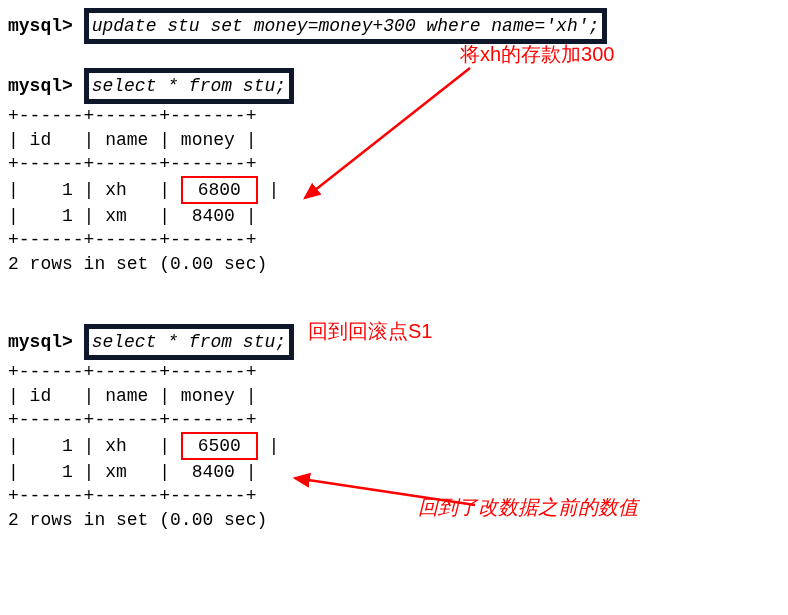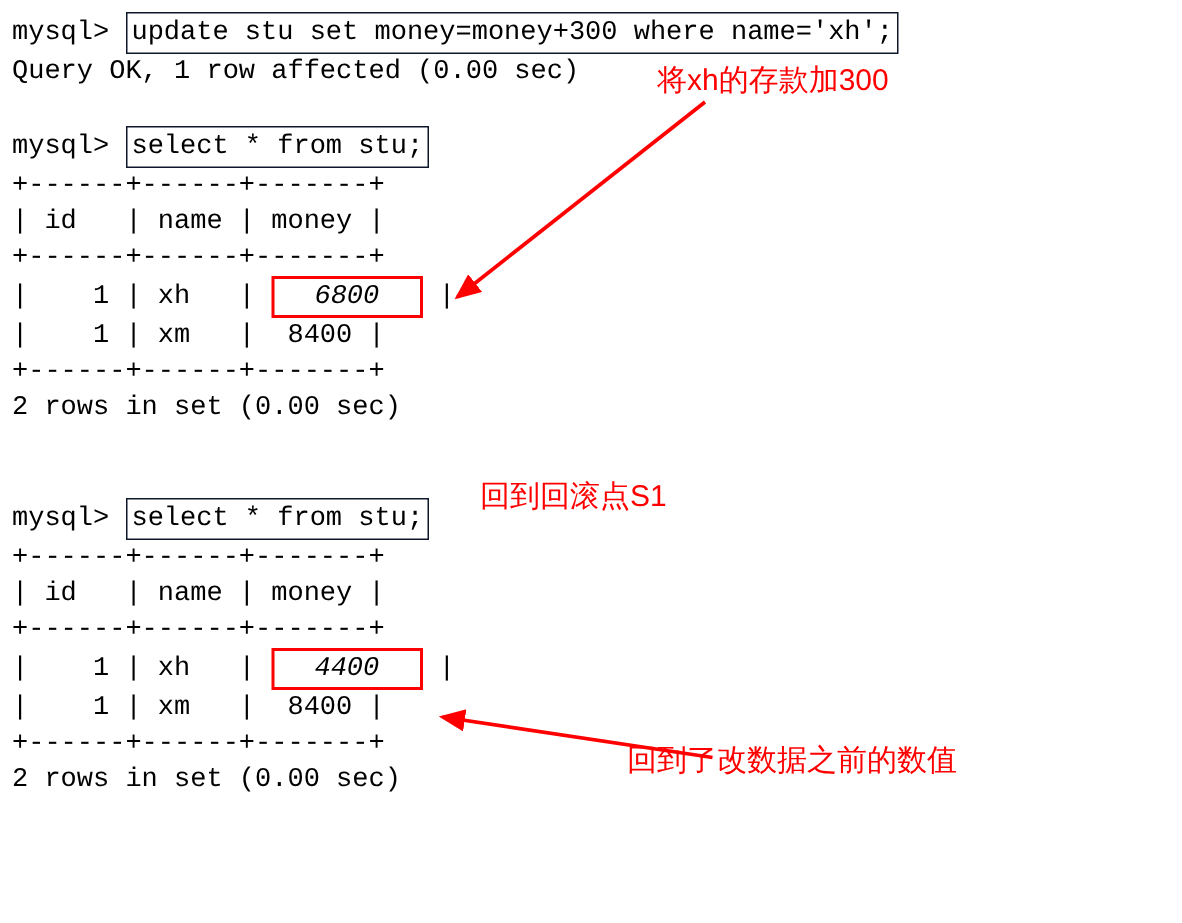--- a/index.html
+++ b/index.html
@@ -15,79 +15,79 @@
     height: 615px;
     box-sizing: border-box;
     overflow: hidden;
   }
   .line {
     white-space: pre;
     position: relative;
   }
   .prompt {
     display: inline;
+    font-weight: bold;
   }
   .redbox {
-    border: 1px solid #0f172a;
+    border: 5px solid #0f172a;
     padding: 1px 3px;
     display: inline-block;
     box-sizing: border-box;
+    font-style: italic;
   }
   .redbox-tight {
     border: 2px solid #ff0000;
-    padding: 0px 16px;
+    padding: 0px 4px;
     display: inline-block;
     box-sizing: border-box;
-    font-style: italic;
   }
   .annotation {
     position: absolute;
     color: #ff0000;
     font-family: "Microsoft YaHei", "SimHei", sans-serif;
     font-size: 20px;
     white-space: nowrap;
     line-height: 24px;
   }
   svg.arrow {
     position: absolute;
     pointer-events: none;
   }
 </style>
 </head>
 <body>
 
 <div>
 
 <div class="line"><span class="prompt">mysql&gt;</span> <span class="redbox">update stu set money=money+300 where name='xh';</span></div>
-<div class="line">Query OK, 1 row affected (0.00 sec)</div>
 <div class="line">&nbsp;</div>
 <div class="line"><span class="prompt">mysql&gt;</span> <span class="redbox">select * from stu;</span></div>
 <div class="line">+------+------+-------+</div>
 <div class="line">| id   | name | money |</div>
 <div class="line">+------+------+-------+</div>
 <div class="line"><span>|    1 | xh   | </span><span class="redbox-tight"> 6800 </span> <span>|</span></div>
 <div class="line">|    1 | xm   |  8400 |</div>
 <div class="line">+------+------+-------+</div>
 <div class="line">2 rows in set (0.00 sec)</div>
 <div class="line">&nbsp;</div>
 <div class="line">&nbsp;</div>
 <div class="line"><span class="prompt">mysql&gt;</span> <span class="redbox">select * from stu;</span></div>
 <div class="line">+------+------+-------+</div>
 <div class="line">| id   | name | money |</div>
 <div class="line">+------+------+-------+</div>
-<div class="line"><span>|    1 | xh   | </span><span class="redbox-tight"> 4400 </span> <span>|</span></div>
+<div class="line"><span>|    1 | xh   | </span><span class="redbox-tight"> 6500 </span> <span>|</span></div>
 <div class="line">|    1 | xm   |  8400 |</div>
 <div class="line">+------+------+-------+</div>
 <div class="line">2 rows in set (0.00 sec)</div>
 
 </div>
 
-<div class="annotation" style="left:438px; top:42px;">将xh的存款加300</div>
-<div class="annotation" style="left:320px; top:319px;">回到回滚点S1</div>
-<div class="annotation" style="left:418px; top:495px;">回到了改数据之前的数值</div>
+<div class="annotation" style="left:460px; top:42px;">将xh的存款加300</div>
+<div class="annotation" style="left:308px; top:319px;">回到回滚点S1</div>
+<div class="annotation" style="left:418px; top:495px;font-style:italic;">回到了改数据之前的数值</div>
 
 <svg class="arrow" style="left:290px; top:60px;" width="200" height="150">
   <defs>
     <marker id="ah1" markerWidth="8" markerHeight="8" refX="6" refY="3" orient="auto">
       <path d="M0,0 L7,3 L0,6 Z" fill="#ff0000"></path>
     </marker>
   </defs>
   <line x1="180" y1="8" x2="15" y2="138" stroke="#ff0000" stroke-width="2.5" marker-end="url(#ah1)"></line>
 </svg>
 

